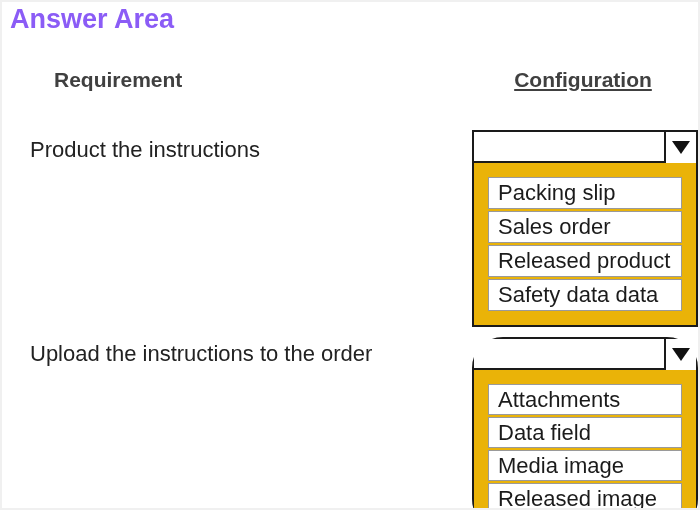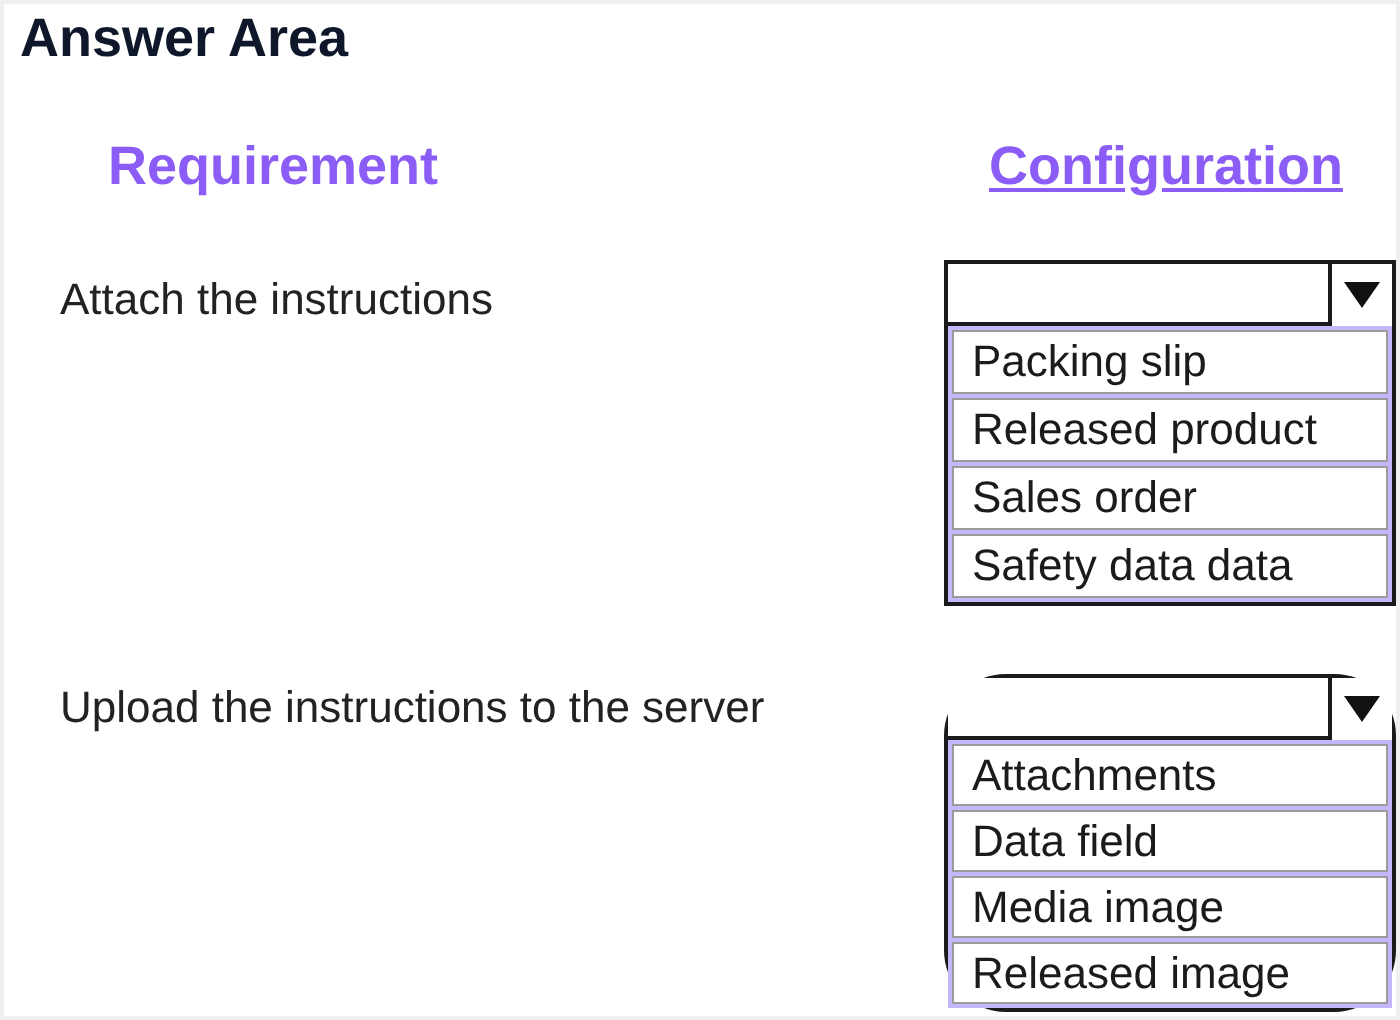--- a/index.html
+++ b/index.html
@@ -15,30 +15,30 @@
     background: #ffffff;
     border: 2px solid #f0f0f0;
     overflow: hidden;
   }
   .page-title {
     position: absolute;
     left: 8px;
     top: 2px;
     font-size: 27px;
     font-weight: 700;
-    color: #0f172a;
+    color: #8b5cf6;
     letter-spacing: 0px;
     text-align: right;
   }
   .col-head {
     position: absolute;
     top: 66px;
-    font-size: 27px;
+    font-size: 21px;
     font-weight: 700;
-    color: #8b5cf6;
+    color: #404040;
   }
   .col-head.req { left: 52px; }
   .col-head.cfg {
     left: 468px;
     width: 226px;
     text-align: center;
     text-decoration: underline;
   }
   .req-label {
     position: absolute;
@@ -88,21 +88,21 @@
     justify-content: center;
     cursor: pointer;
   }
   .tri {
     width: 0;
     height: 0;
     border-left: 9px solid transparent;
     border-right: 9px solid transparent;
     border-top: 13px solid #111111;
   }
-  .list { padding: 2px; background: #c4b5fd; }
+  .list { padding: 14px; background: #eab308; }
   .option {
     border: 1px solid #9a9a9a;
     background: #ffffff;
     font-size: 22px;
     color: #1b1b1b;
     padding-left: 9px;
     white-space: nowrap;
     overflow: hidden;
     cursor: pointer;
   }
@@ -113,38 +113,38 @@
 </head>
 <body>
 
 <div class="page">
 
   <div class="page-title">Answer Area</div>
 
   <div class="col-head req">Requirement</div>
   <div class="col-head cfg">Configuration</div>
 
-  <div class="req-label r1">Attach the instructions</div>
+  <div class="req-label r1">Product the instructions</div>
 
   <div class="dropdown dd1">
     <div class="select">
       <span class="selected-value"></span>
       <div class="arrow-btn">
         <span class="tri"></span>
       </div>
     </div>
     <div class="list">
       <div class="option">Packing slip</div>
+      <div class="option">Sales order</div>
       <div class="option">Released product</div>
-      <div class="option">Sales order</div>
       <div class="option">Safety data data</div>
     </div>
   </div>
 
-  <div class="req-label r2">Upload the instructions to the server</div>
+  <div class="req-label r2">Upload the instructions to the order</div>
 
   <div class="dropdown dd2">
     <div class="select">
       <span class="selected-value"></span>
       <div class="arrow-btn">
         <span class="tri"></span>
       </div>
     </div>
     <div class="list">
       <div class="option">Attachments</div>

